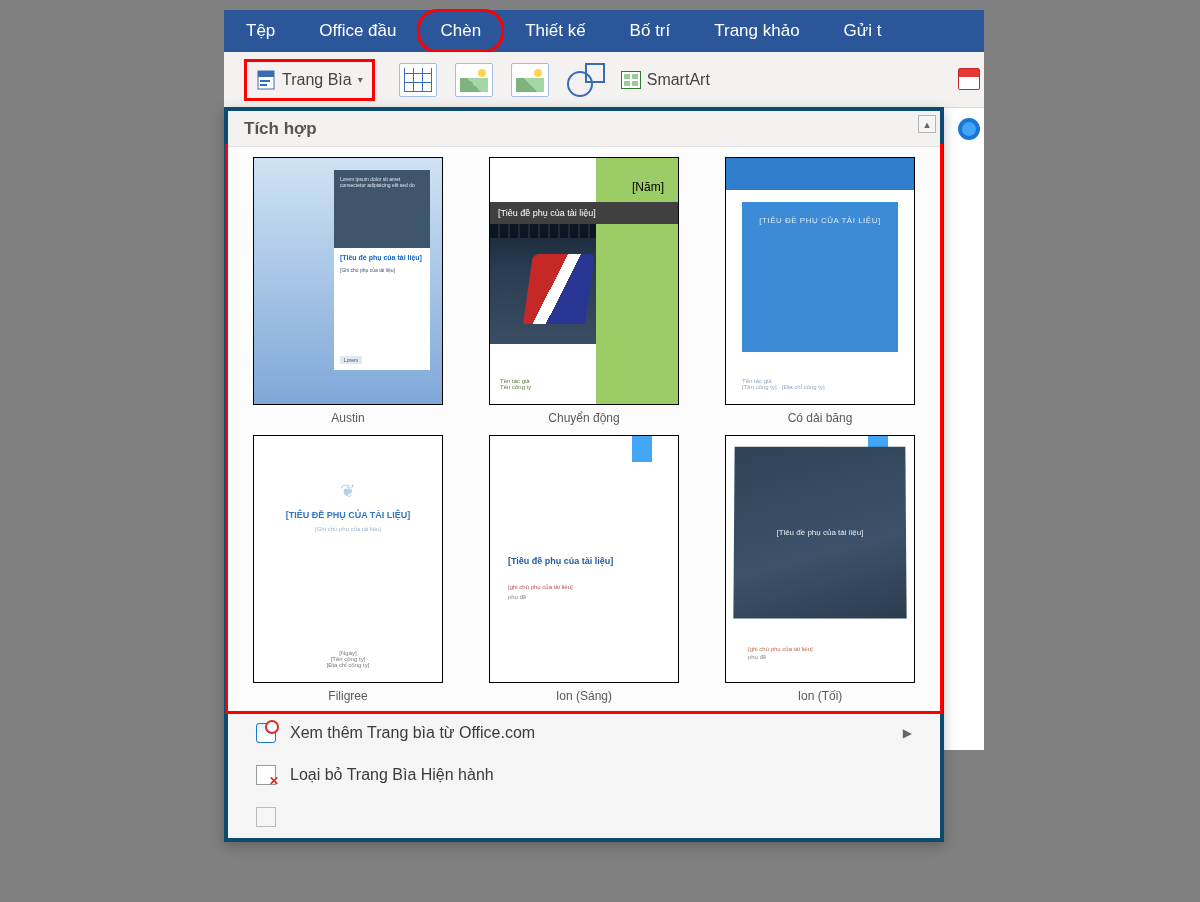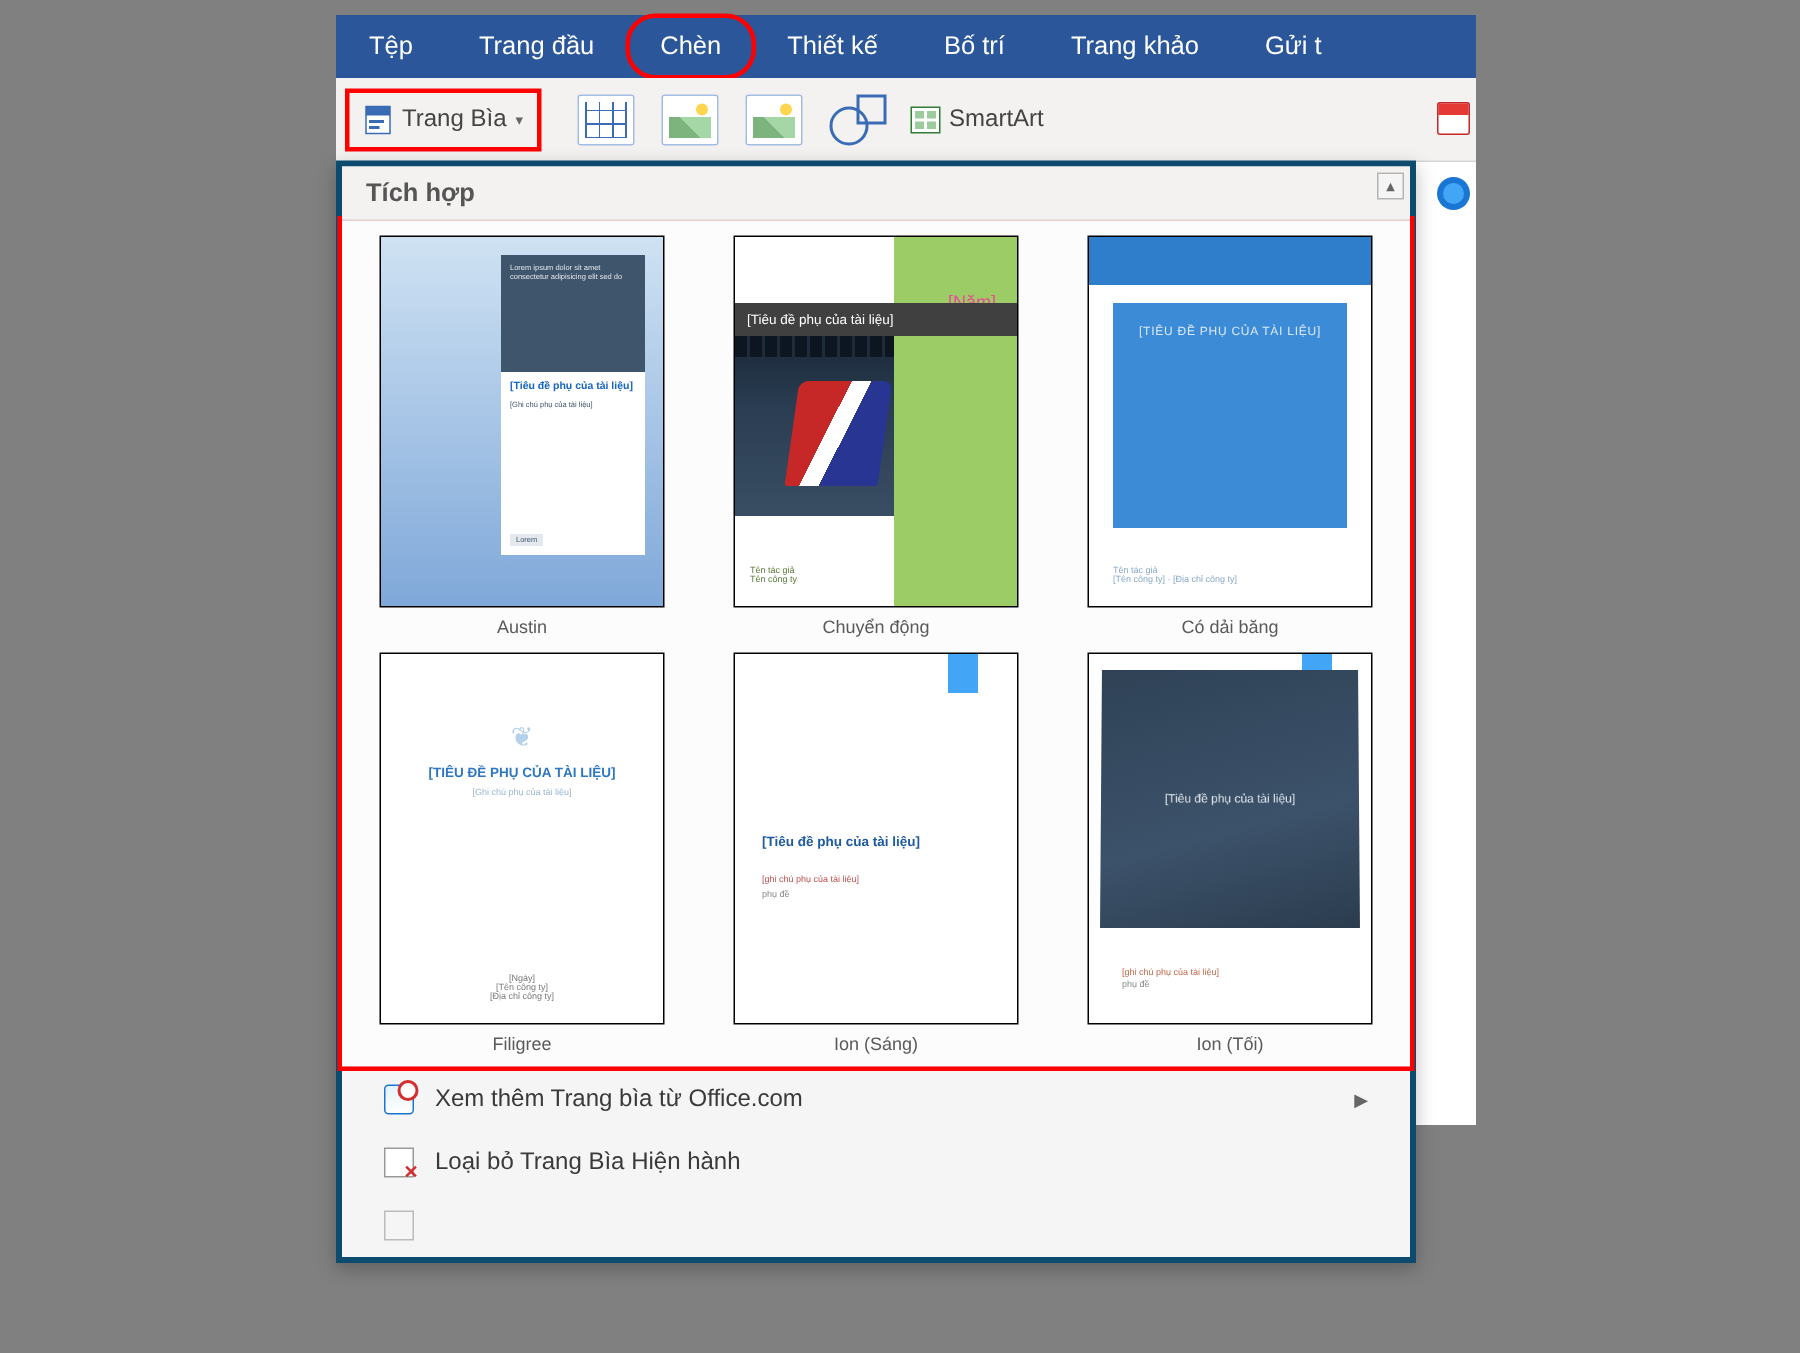--- a/index.html
+++ b/index.html
@@ -7,21 +7,21 @@
 
 .app-window { position: absolute; left: 224px; top: 10px; width: 760px; height: 740px; background: #fff; }
 
 
 .ribbon-tabs { height: 42px; background: #2b579a; display: flex; align-items: stretch; color: #fff; font-size: 17px; }
 .ribbon-tab { padding: 0 22px; display: flex; align-items: center; cursor: pointer; white-space: nowrap; }
 .ribbon-tab.selected { background: #2b579a; border-radius: 19px; }
 .red-box { outline: 3px solid #ff0000; outline-offset: -2px; }
 
 
-.ribbon-toolbar { height: 56px; background: #f3f2f1; border-bottom: 1px solid #d6d6d6; display: flex; align-items: center; padding-left: 10px; gap: 16px; position: relative; }
+.ribbon-toolbar { height: 56px; background: #f3f2f1; border-bottom: 1px solid #d6d6d6; display: flex; align-items: center; padding-left: 24px; gap: 16px; position: relative; }
 .toolbar-btn { display: flex; align-items: center; gap: 6px; font-size: 16px; color: #444; height: 34px; padding: 0 8px; background: #f3f2f1; cursor: pointer; }
 .toolbar-btn.highlighted { outline: 3px solid #ff0000; outline-offset: 1px; }
 .toolbar-btn .caret { font-size: 10px; color: #666; }
 .icon-box { width: 20px; height: 20px; display: inline-flex; align-items: center; justify-content: center; }
 .group-icons { display:flex; align-items:flex-end; gap:18px; padding-left:12px; }
 .placeholder-icon { width:38px; height:34px; background:#fff; border:1px solid #a3bde3; border-radius:2px; position:relative; }
 .placeholder-icon.table { background:linear-gradient(#fff,#fff); }
 .placeholder-icon.table::before{content:"";position:absolute;inset:4px;background:repeating-linear-gradient(90deg,#3a6cb5 0 1px,transparent 1px 9px),repeating-linear-gradient(0deg,#3a6cb5 0 1px,transparent 1px 9px);}
 .placeholder-icon.img::after{content:"";position:absolute;left:4px;right:4px;bottom:4px;height:14px;background:linear-gradient(45deg,#7db37d 50%,#a5d6a5 50%);}
 .placeholder-icon.img::before{content:"";position:absolute;top:5px;right:6px;width:8px;height:8px;background:#ffd54f;border-radius:50%;}
@@ -61,21 +61,21 @@
 
 
 .austin{background:linear-gradient(#cfe2f3,#7fa8d9);}
 .austin .card{position:absolute;left:80px;top:12px;width:96px;height:200px;background:#fff;}
 .austin .top{background:#3f556b;height:78px;padding:6px;color:#e0e6ee;font-size:5px;}
 .austin .mid{padding:6px;font-size:7px;color:#1565c0;font-weight:600;}
 .austin .foot{position:absolute;bottom:6px;left:6px;font-size:5px;color:#3f556b;background:#e4e9ef;padding:1px 4px;}
 
 .motion{background:#fff;}
 .motion .greenbar{position:absolute;right:0;top:0;width:82px;height:100%;background:#9ccc65;}
-.motion .year{position:absolute;top:36px;right:14px;color:#ec4899;font-size:12px;text-align:center;}
+.motion .year{position:absolute;top:22px;right:14px;color:#000000;font-size:12px;text-align:center;}
 .motion .bluebar{position:absolute;top:44px;left:0;right:0;height:22px;background:#404040;color:#fff;font-size:9px;display:flex;align-items:center;padding-left:8px;}
 .motion .photo{position:absolute;top:66px;left:0;right:82px;height:120px;background:linear-gradient(180deg,#1a2838 0%,#2a3d52 40%,#3a4e63 100%);}
 .motion .train{position:absolute;top:96px;left:38px;width:62px;height:70px;background:linear-gradient(110deg,#c62828 40%,#fff 40% 55%,#283593 55%);transform:skewX(-8deg);border-radius:6px 6px 2px 2px;}
 .motion .roof{position:absolute;top:66px;left:0;right:82px;height:14px;background:repeating-linear-gradient(90deg,#0d1520 0 8px,#1e2b3a 8px 10px);}
 .motion .foot{position:absolute;bottom:14px;left:10px;font-size:6px;color:#5a7a3a;}
 
 .banded{background:#fff;}
 .banded .band-top{position:absolute;top:0;left:0;right:0;height:32px;background:#2f7ecb;}
 .banded .panel{position:absolute;top:44px;left:16px;right:16px;height:150px;background:#3c8bd7;color:#dbe9f7;font-size:8px;display:flex;align-items:flex-start;justify-content:center;padding-top:14px;letter-spacing:.5px;}
 .banded .foot{position:absolute;bottom:14px;left:16px;font-size:6px;color:#8aa9c7;}
@@ -100,21 +100,21 @@
 
 .ruler-right{position:absolute;right:0;top:180px;width:8px;height:40px;background:#fff;}
 </style>
 </head>
 <body>
 
 <div class="app-window">
 
   <div class="ribbon-tabs">
     <div class="ribbon-tab">Tệp</div>
-    <div class="ribbon-tab">Trang đầu</div>
+    <div class="ribbon-tab">Office đầu</div>
     <div class="ribbon-tab selected red-box">Chèn</div>
     <div class="ribbon-tab">Thiết kế</div>
     <div class="ribbon-tab">Bố trí</div>
     <div class="ribbon-tab">Trang khảo</div>
     <div class="ribbon-tab">Gửi t</div>
   </div>
 
   <div class="ribbon-toolbar">
     <div class="toolbar-btn highlighted">
       <span class="icon-box">

